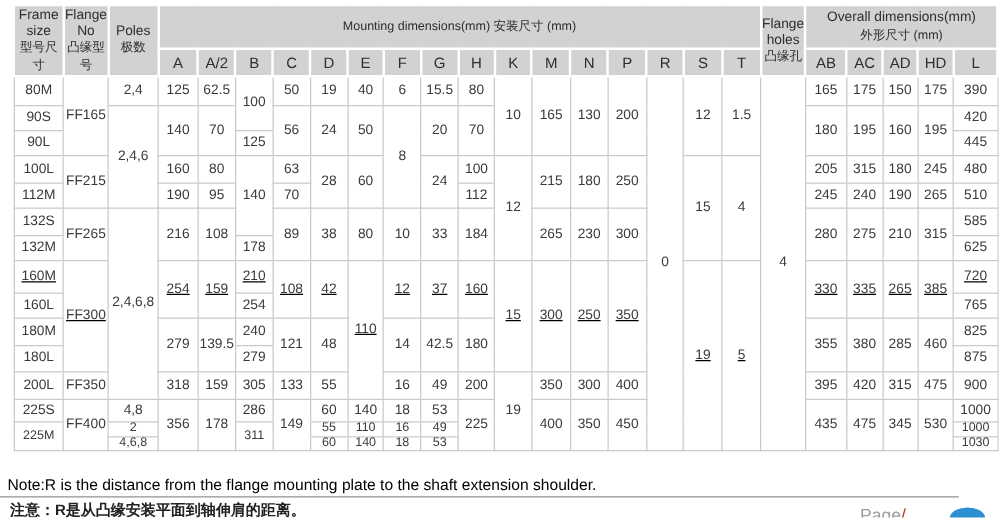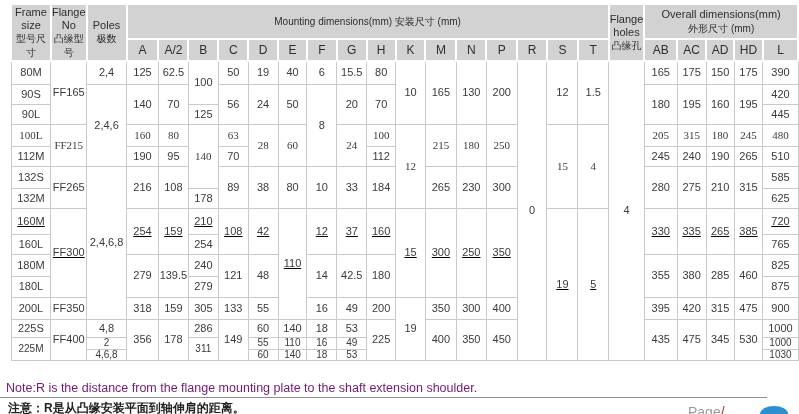--- a/index.html
+++ b/index.html
@@ -7,21 +7,21 @@
        font-family:"Liberation Sans","DejaVu Sans",sans-serif;}
   table{border-collapse:collapse;table-layout:fixed;margin:3px 0 0 10px;}
   thead th{background:#d2d2d2;border:2px solid #ffffff;font-weight:normal;
            font-size:11px;line-height:1.2;color:#2e2e2e;padding:1px 0;}
   thead th.dimcol{font-size:12px;}
   thead th .zh{font-size:10px;}
   td{border:1px solid #c7cbce;background:#fff;text-align:center;vertical-align:middle;
      font-size:11px;line-height:1.05;color:#3a3a3a;padding:0;}
   tr.thin td{font-size:10px;}
   th{text-align:center;vertical-align:middle;}
-  .note-en{position:absolute;left:6px;top:381px;font-size:12.5px;color:#701a75;}
+  .note-en{position:absolute;left:6px;top:381px;font-size:12.5px;color:#000000;}
   .rule{position:absolute;left:0;top:397px;width:767px;border-top:1px solid #8d9296;}
   .note-zh{position:absolute;left:8px;top:400px;font-size:12px;color:#222;font-weight:bold;}
   .page-footer{position:absolute;left:688px;top:404px;font-size:14px;color:#989da2;}
   .page-footer .slash{color:#c43226;}
   .blue-ellipse{position:absolute;left:760px;top:406px;width:28px;height:16px;
                 border-radius:50%;background:#2b8fd2;}
 </style>
 </head>
 <body>
 
@@ -129,21 +129,21 @@
         <td rowspan="2">195</td>
         <td rowspan="2">160</td>
         <td rowspan="2">195</td>
         <td>420</td>
       </tr>
       <tr style="height: 20px;">
         <td>90L</td>
         <td>125</td>
         <td>445</td>
       </tr>
-      <tr style="height: 22px; font-family: Liberation Serif, serif;">
+      <tr style="height: 22px;">
         <td>100L</td>
         <td rowspan="2">FF215</td>
         <td>160</td>
         <td>80</td>
         <td rowspan="3">140</td>
         <td>63</td>
         <td rowspan="2">28</td>
         <td rowspan="2">60</td>
         <td rowspan="2">24</td>
         <td>100</td>

